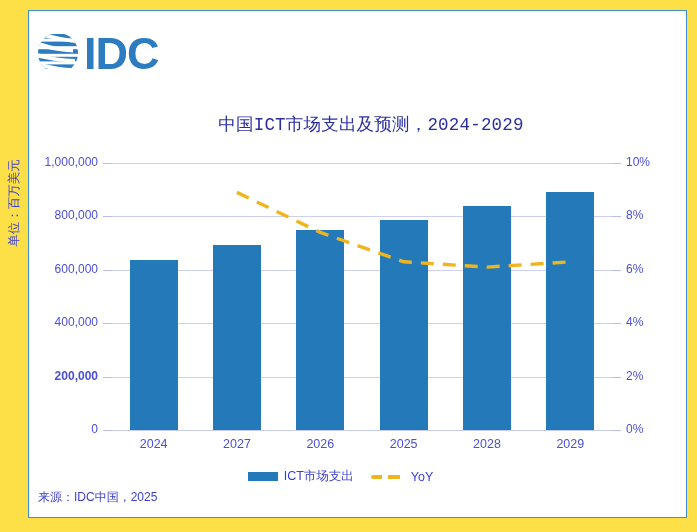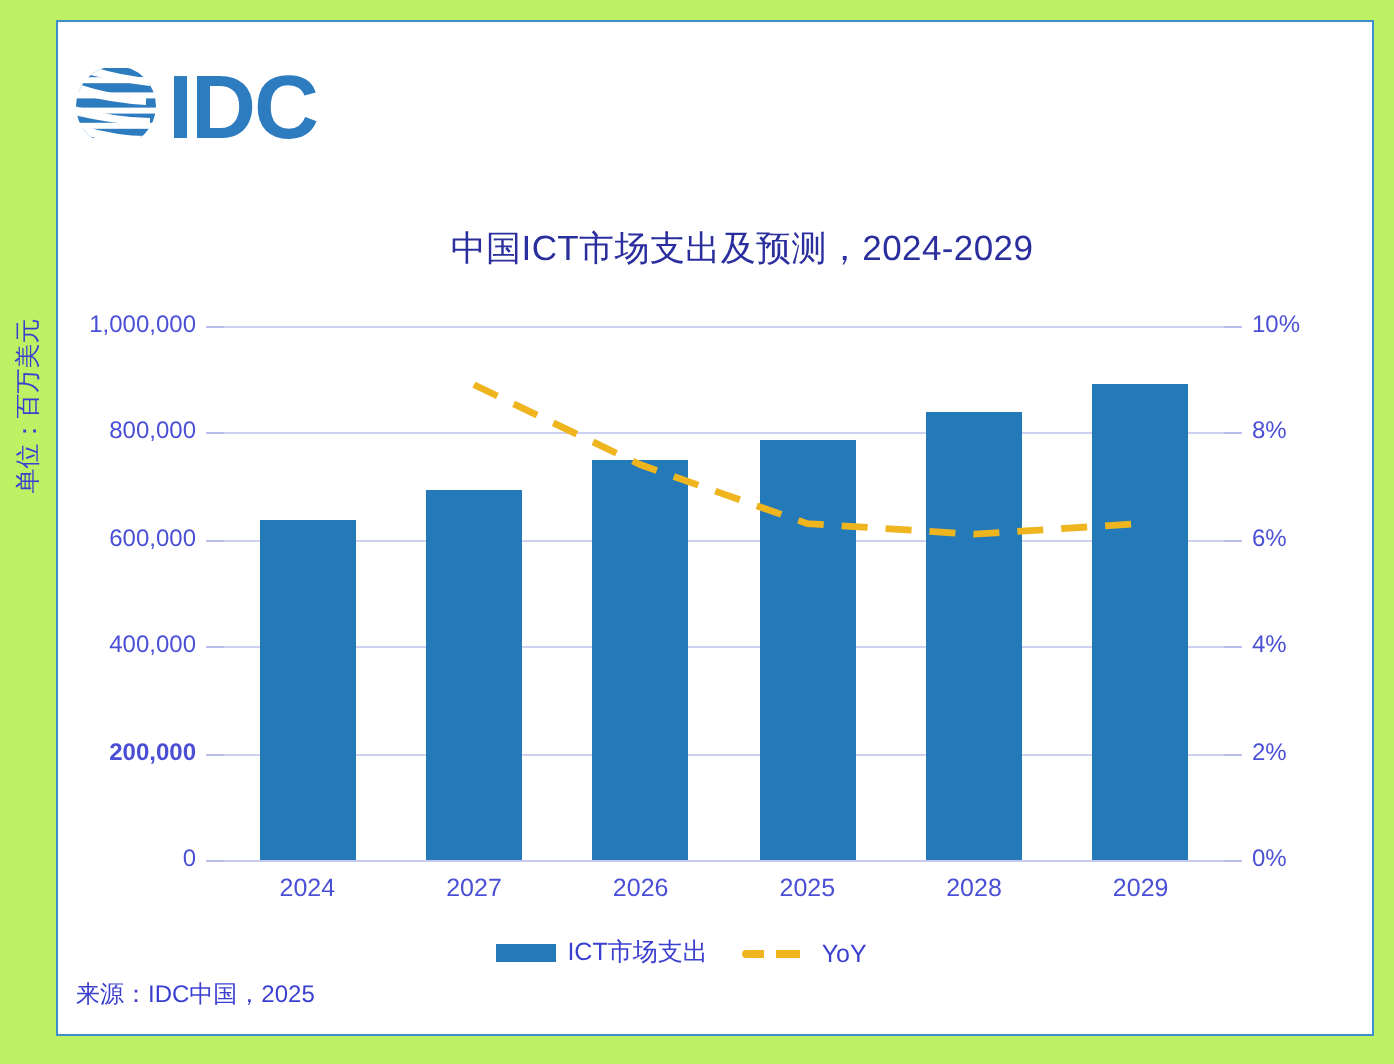--- a/index.html
+++ b/index.html
@@ -7,21 +7,21 @@
     padding: 0;
     background: #ffffff;
   }
   body {
     font-family: "Liberation Sans", sans-serif;
   }
   #page {
     position: relative;
     width: 697px;
     height: 532px;
-    background: #bef264;
+    background: #fde047;
     box-sizing: border-box;
     overflow: hidden;
   }
   
   #frame {
     position: absolute;
     left: 28px;
     top: 10px;
     width: 659px;
     height: 508px;
@@ -52,21 +52,21 @@
 
   
   #chart-title {
     position: absolute;
     left: 0;
     right: 0;
     top: 112px;
     text-align: center;
     font-size: 17.5px;
     color: #2b2f9e;
-    font-family: Liberation Sans, sans-serif;
+    font-family: Liberation Mono, monospace;
     letter-spacing: 0.2px;
     margin-left: 45px;
   }
 
   
   #y-unit {
     position: absolute;
     left: 6px;
     top: 228px;
     width: 130px;

